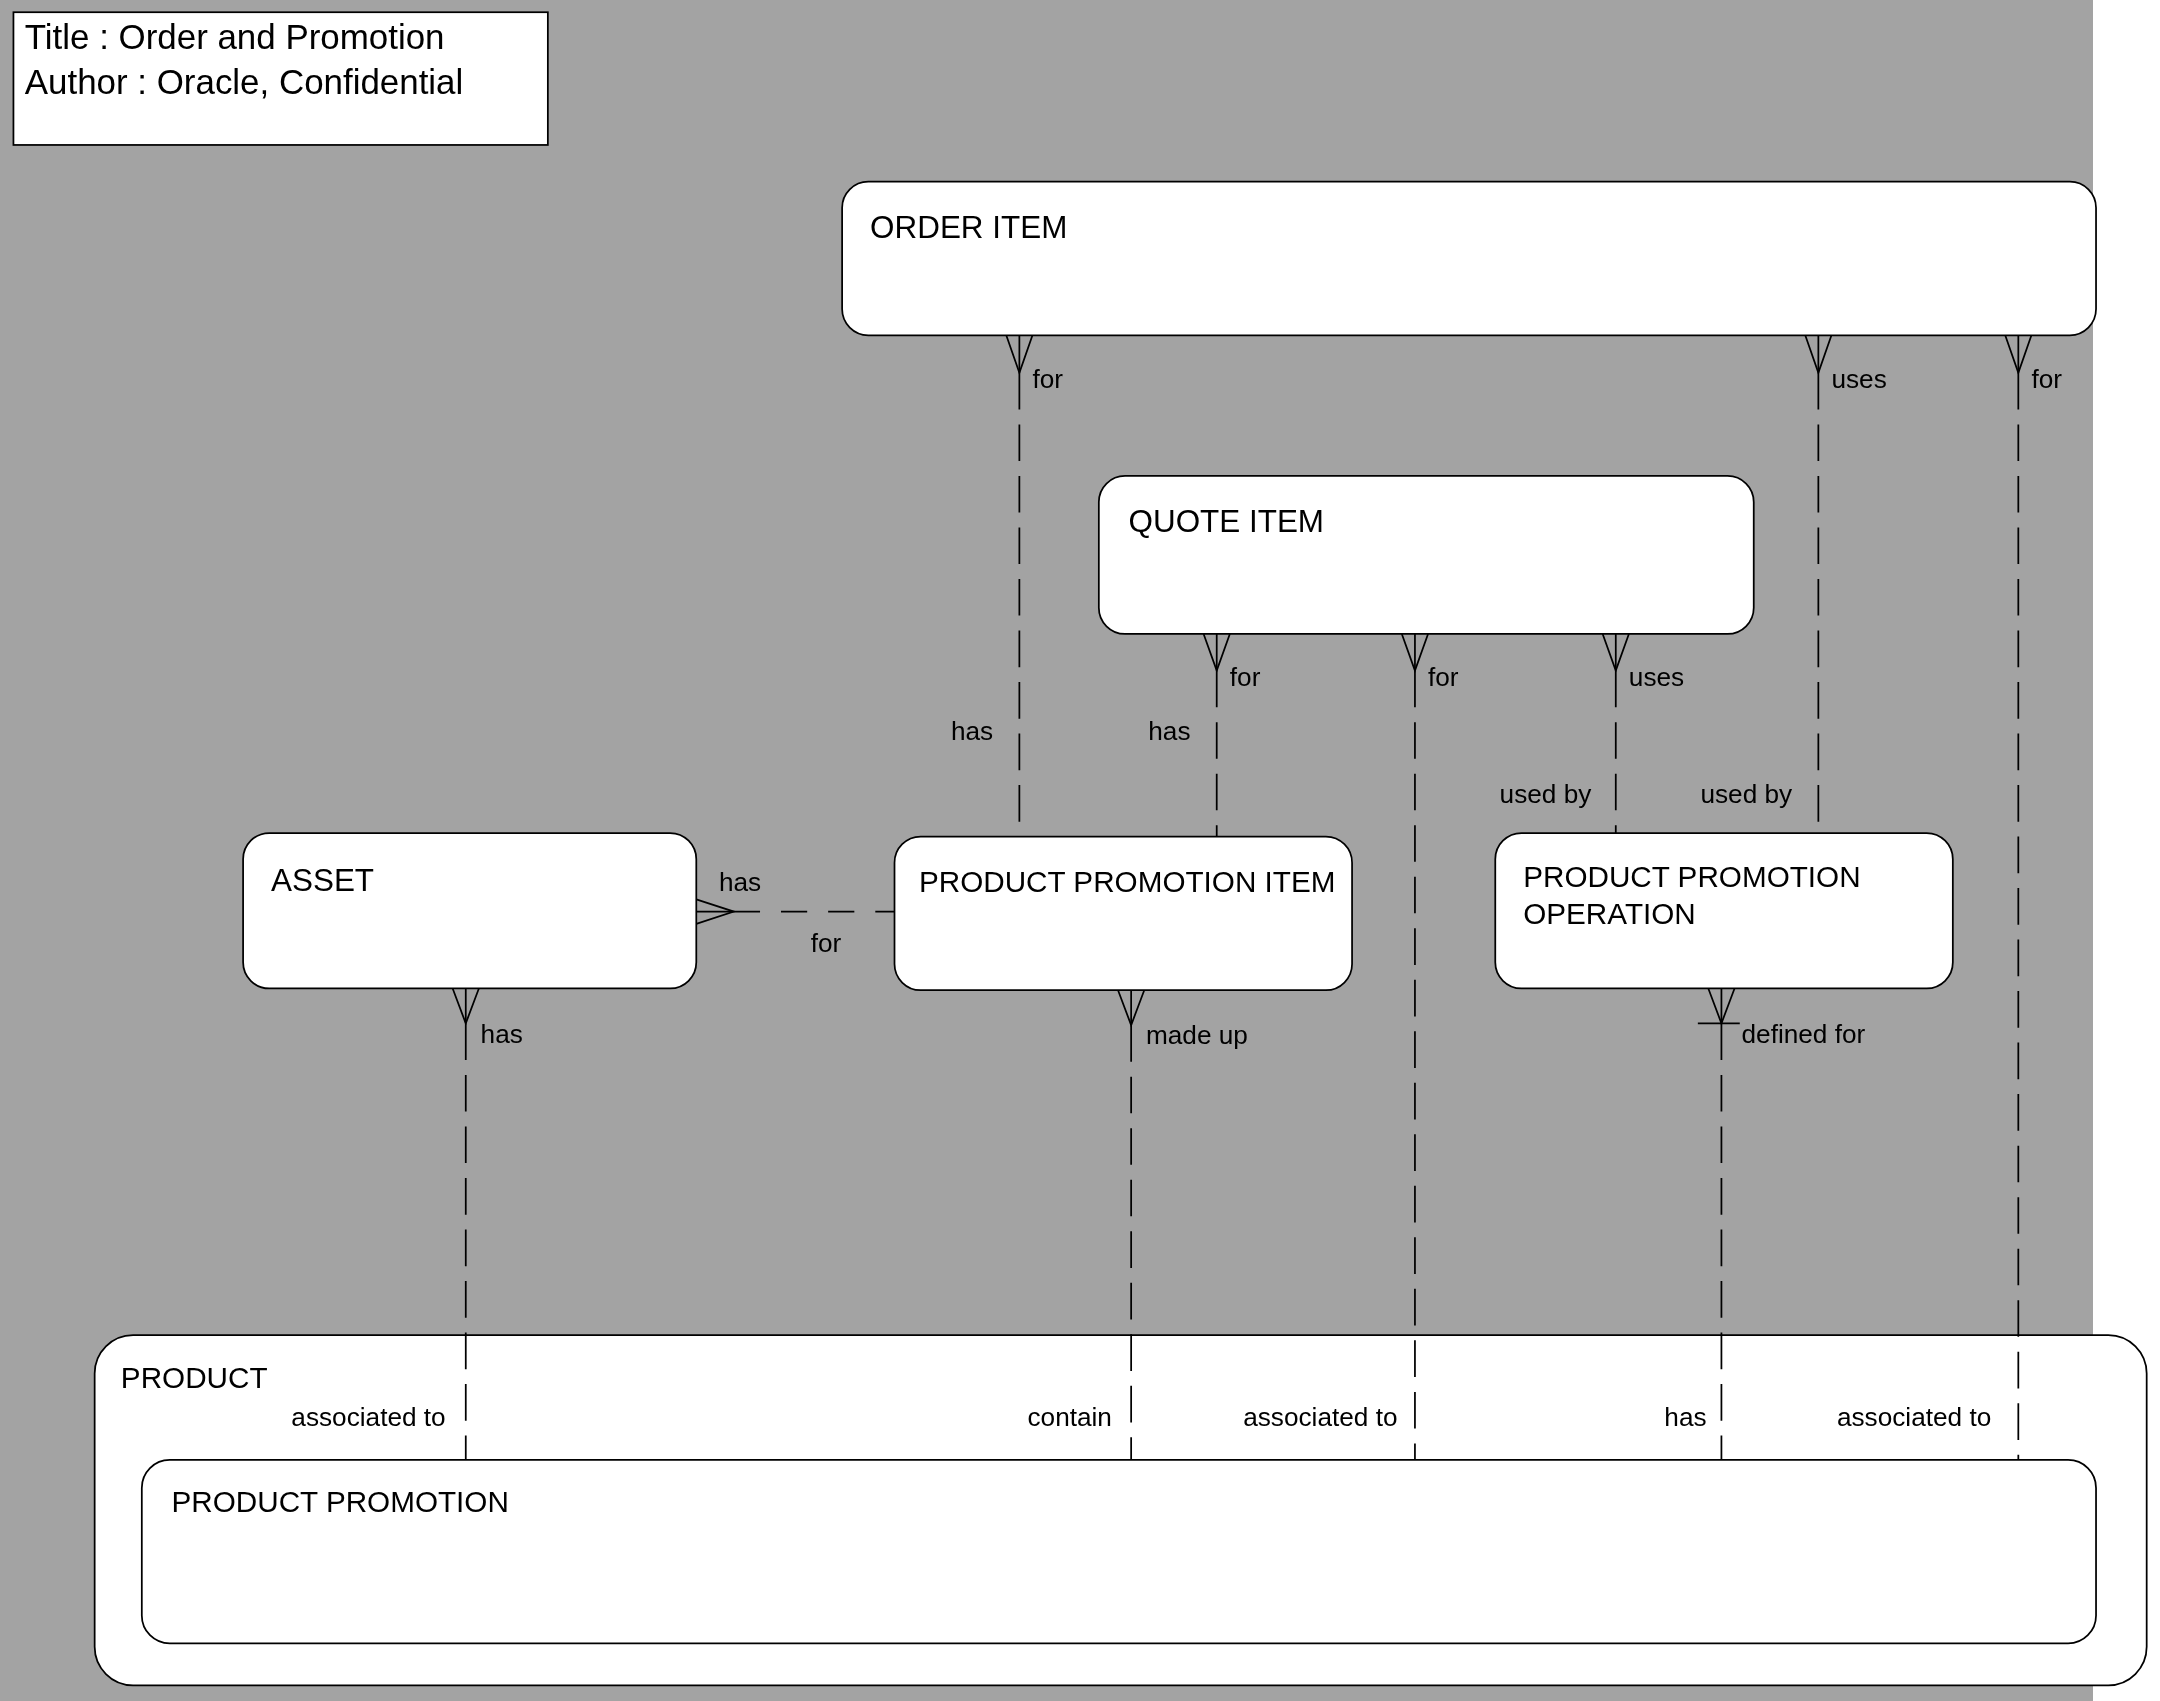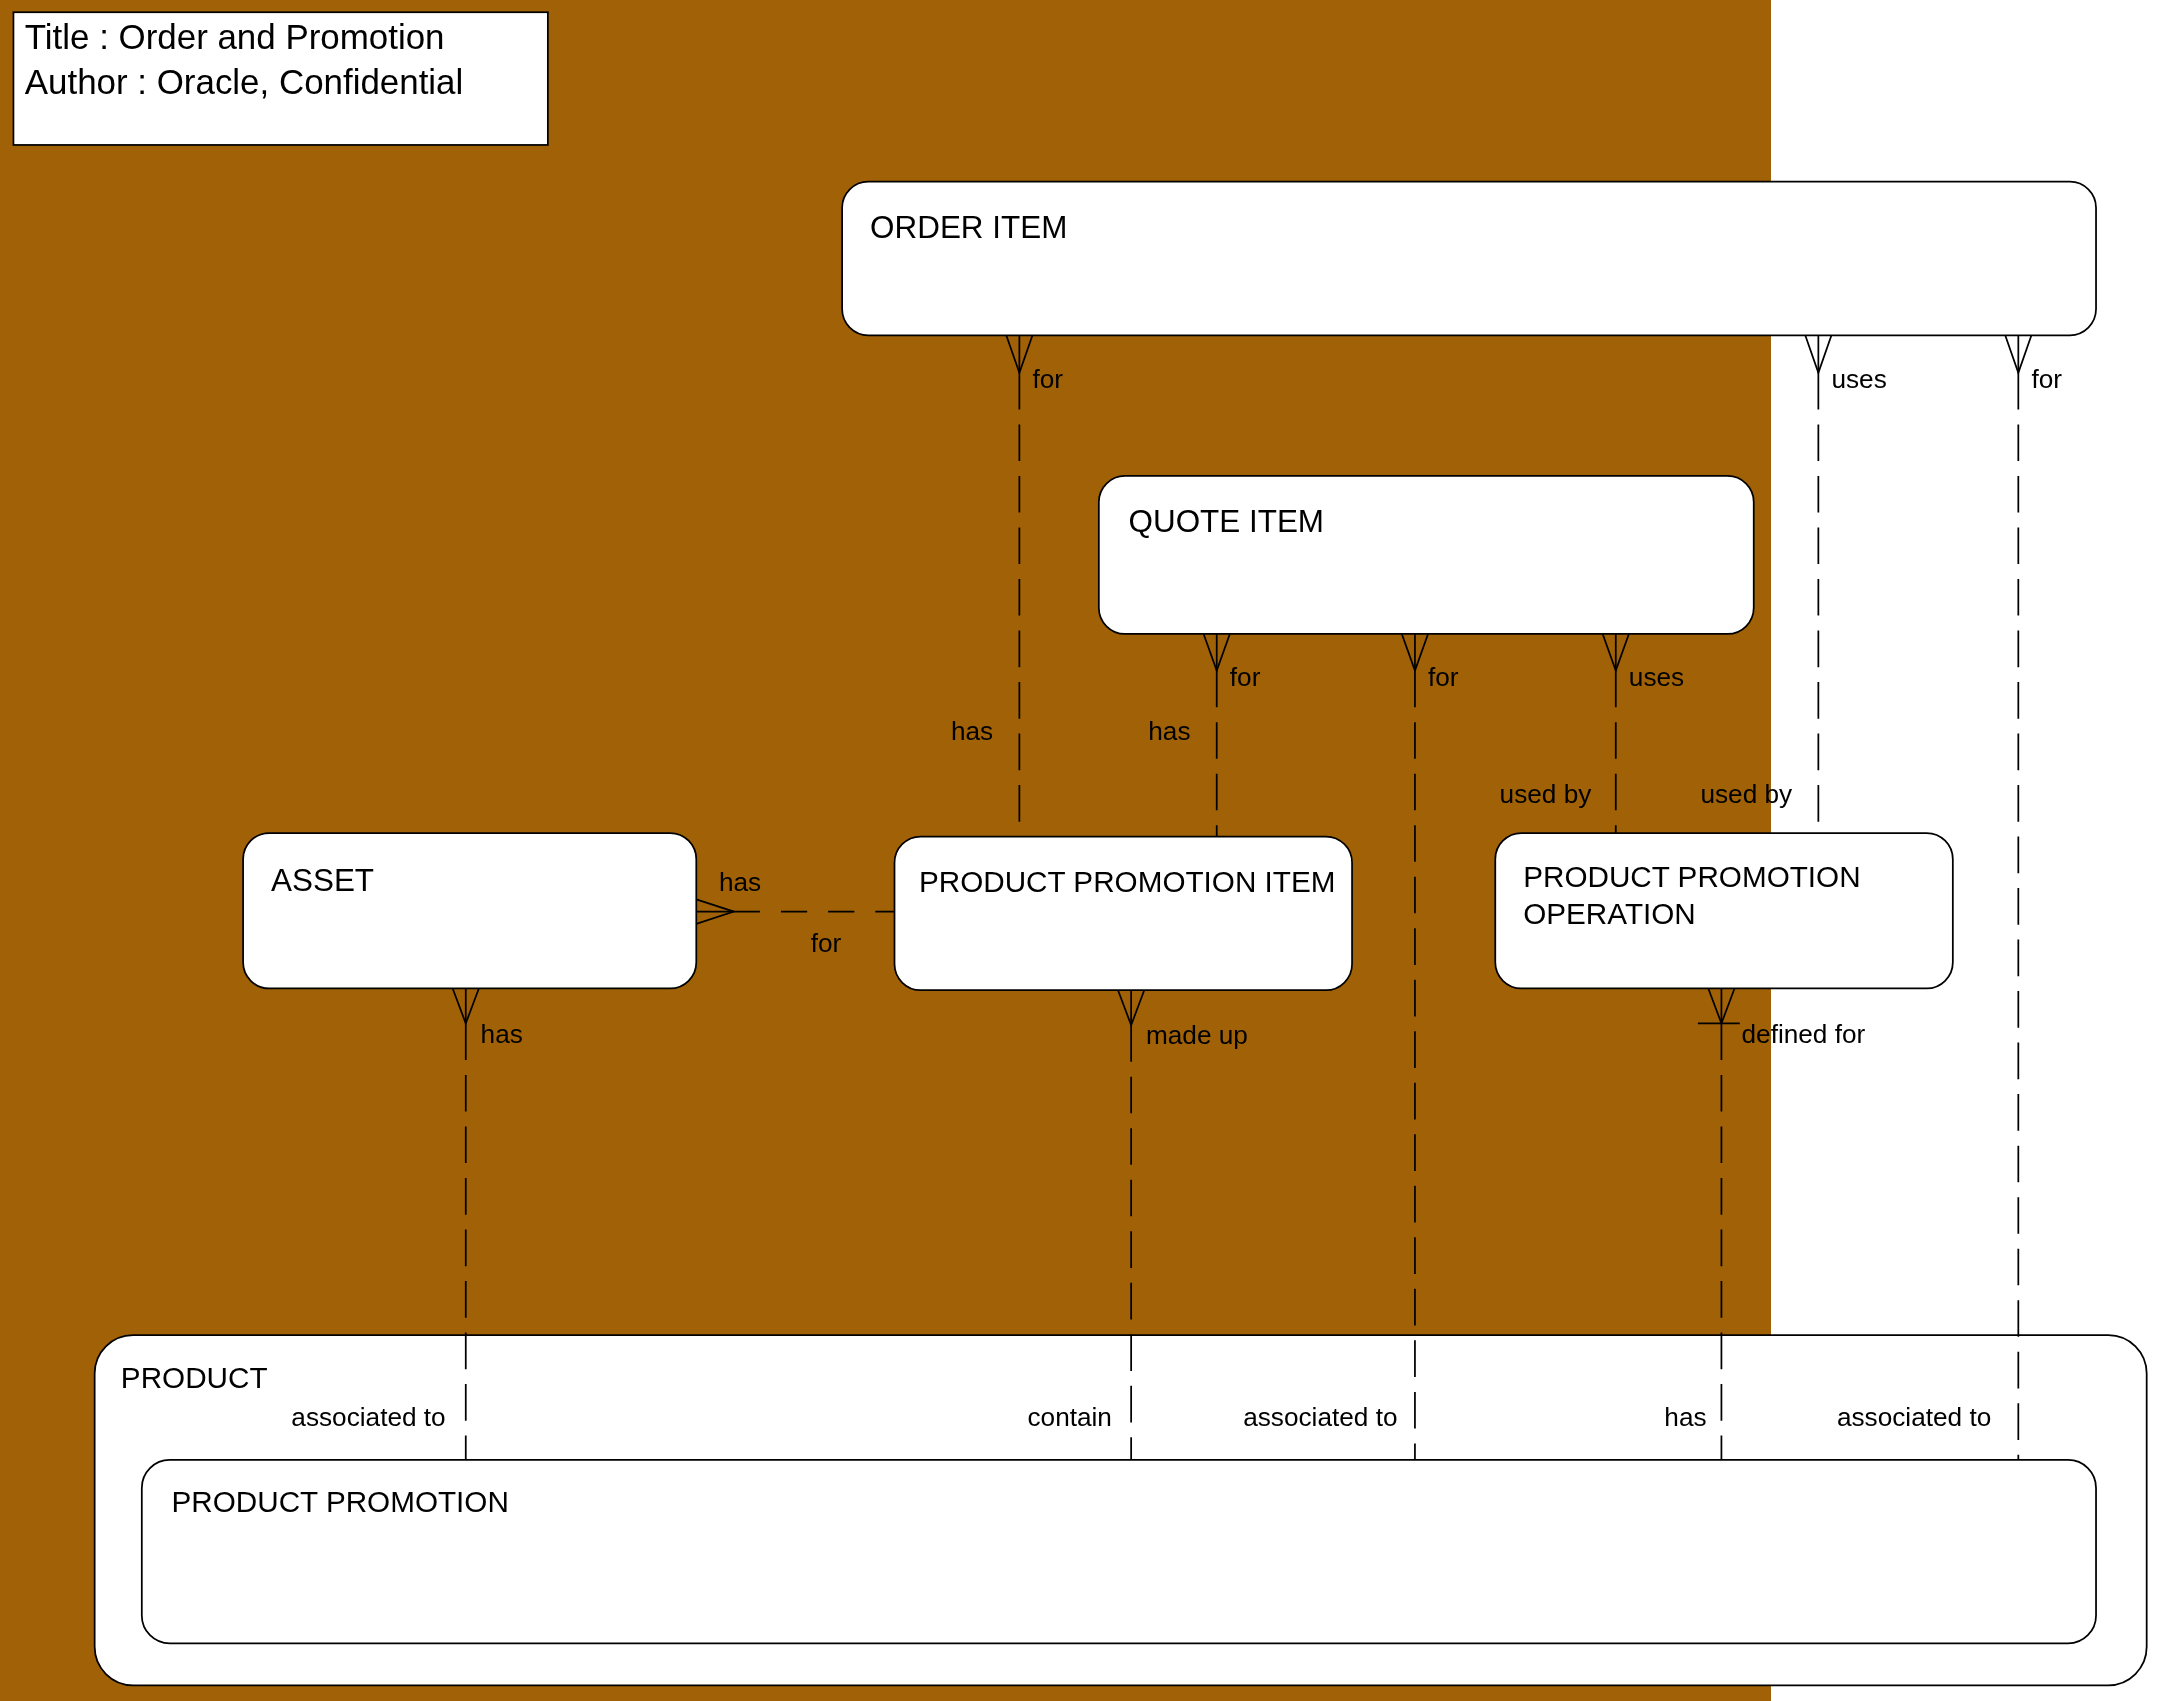--- a/index.html
+++ b/index.html
@@ -1,16 +1,16 @@
 <!DOCTYPE html>
 <html style="font-size:14px"><head>
 <meta charset="utf-8">
 <style>
   html,body{margin:0;padding:0;background:#ffffff;}
-  .page{position:relative;width:1771px;height:1701px;background:#a16207;}
+  .page{position:relative;width:2093px;height:1701px;background:#a3a3a3;}
   svg{display:block;}
   text{fill:#000000;font-family:"Liberation Sans",sans-serif;}
   .entity-box{fill:#ffffff;stroke:#000000;stroke-width:2;}
   .sharp-box{fill:#ffffff;stroke:#000000;stroke-width:2;}
   .entity-label{font-size:36px;}
   .big-label{font-size:34px;}
   .rel-label{font-size:30px;}
   .title-text{font-size:40px;}
   .anchor-end{text-anchor:end;}
   .rel-dash{stroke:#000000;stroke-width:2;fill:none;stroke-dasharray:42 17;}

